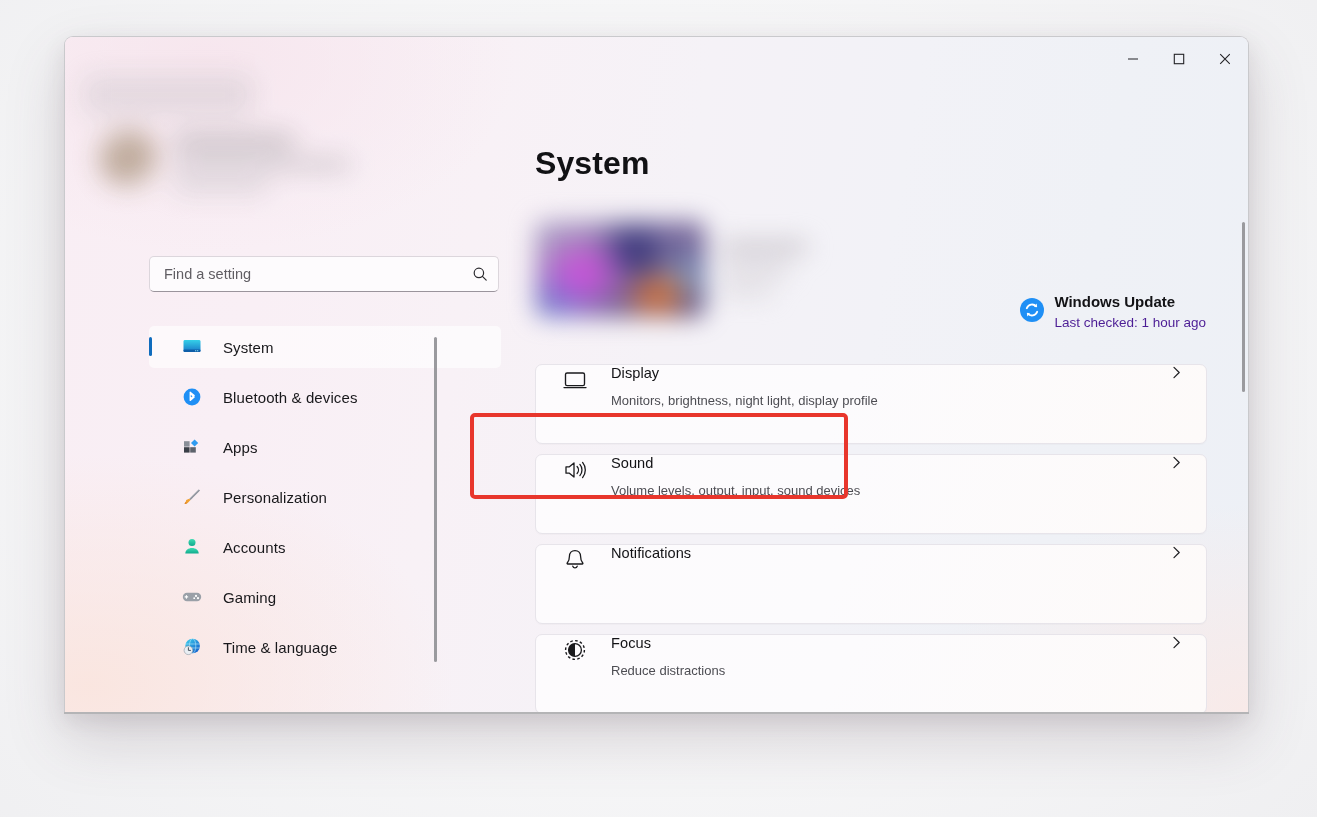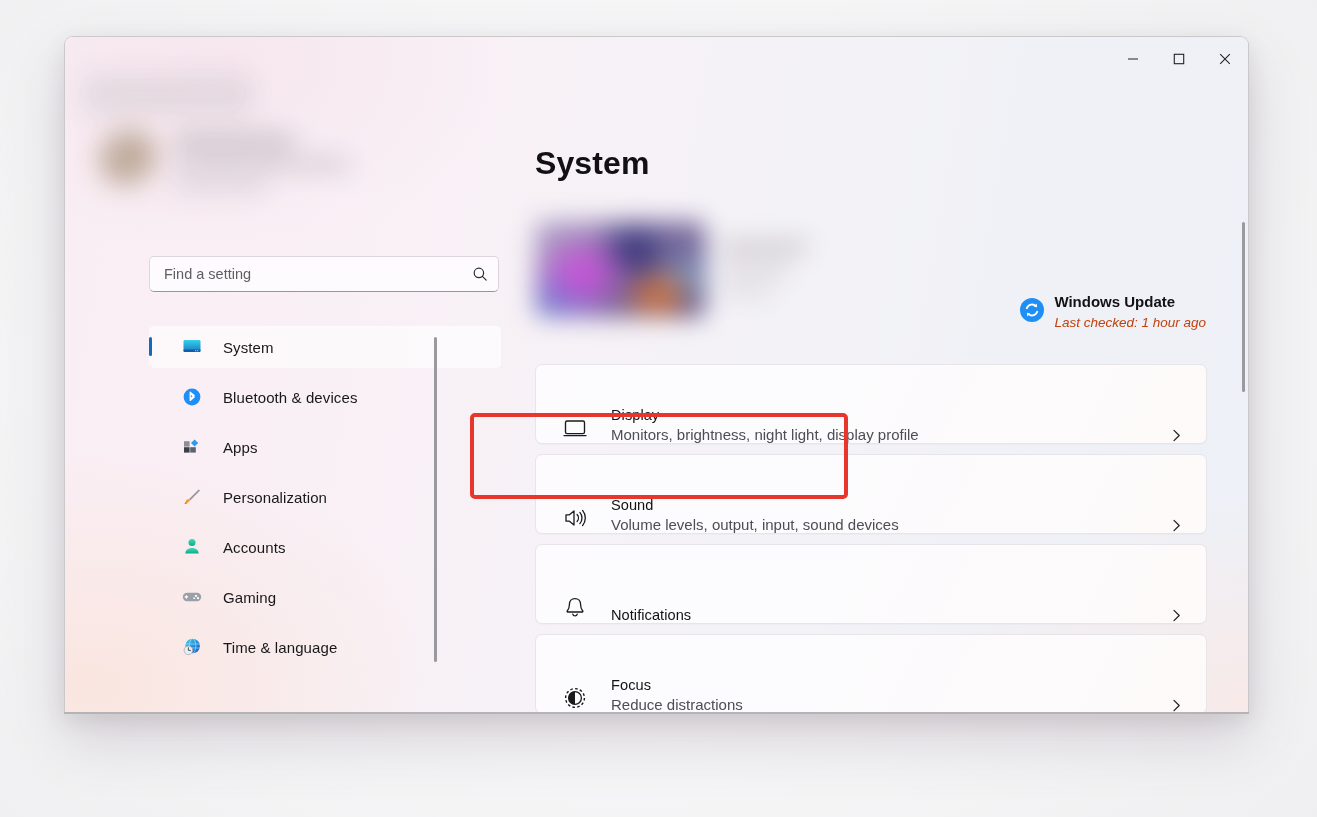--- a/index.html
+++ b/index.html
@@ -203,47 +203,47 @@
     width: 52px; height: 9px; border-radius: 5px; background: #d8d5da;
   }
 
   
   #wupdate {
     position: absolute; right: 44px; top: 175px;
     display: flex; align-items: center; gap: 8px; margin-top: 34px;
   }
   #wu-text { line-height: 1.35; }
   #wu-title { font-size: 15px; font-weight: 700; color: #131316; }
-  #wu-sub { font-size: 13.5px; color: #c2410c; margin-top: 2px; font-style: italic; }
+  #wu-sub { font-size: 13.5px; color: #4c1d95; margin-top: 2px; }
 
   
   #cards {
     position: absolute; left: 94px; top: 281px;
     width: 672px;
   }
   .card {
     position: relative;
     height: 80px;
     margin-bottom: 10px;
     border-radius: 7px;
     border: 1px solid #e7e4ea;
     background: linear-gradient(118deg, #fdfbfd 0%, #fcfbfd 45%, #fdfaf9 100%);
-    display: flex; align-items: flex-end;
+    display: flex; align-items: flex-start;
     padding: 0 22px 0 24px;
     box-shadow: 0 1px 1px rgba(120,110,125,.035);
   }
   .card-icon {
     width: 30px; height: 30px; flex: none;
     margin-right: 21px;
     display: flex; align-items: center; justify-content: center;
     color: #1a1a1d;
   }
   .card-text { flex: 1; }
   .card-title { font-size: 14.6px; color: #121215; letter-spacing: .05px; }
-  .card-sub { font-size: 15px; color: #4d4d53; margin-top: 3px; }
+  .card-sub { font-size: 13px; color: #4d4d53; margin-top: 12px; }
   .card-chev { color: #202024; display: flex; flex: none; }
 
   
   #highlight {
     position: absolute;
     left: 470px; top: 413px;
     width: 378px; height: 86px;
     border: 4px solid #e8362c;
     border-radius: 5px;
     pointer-events: none;

